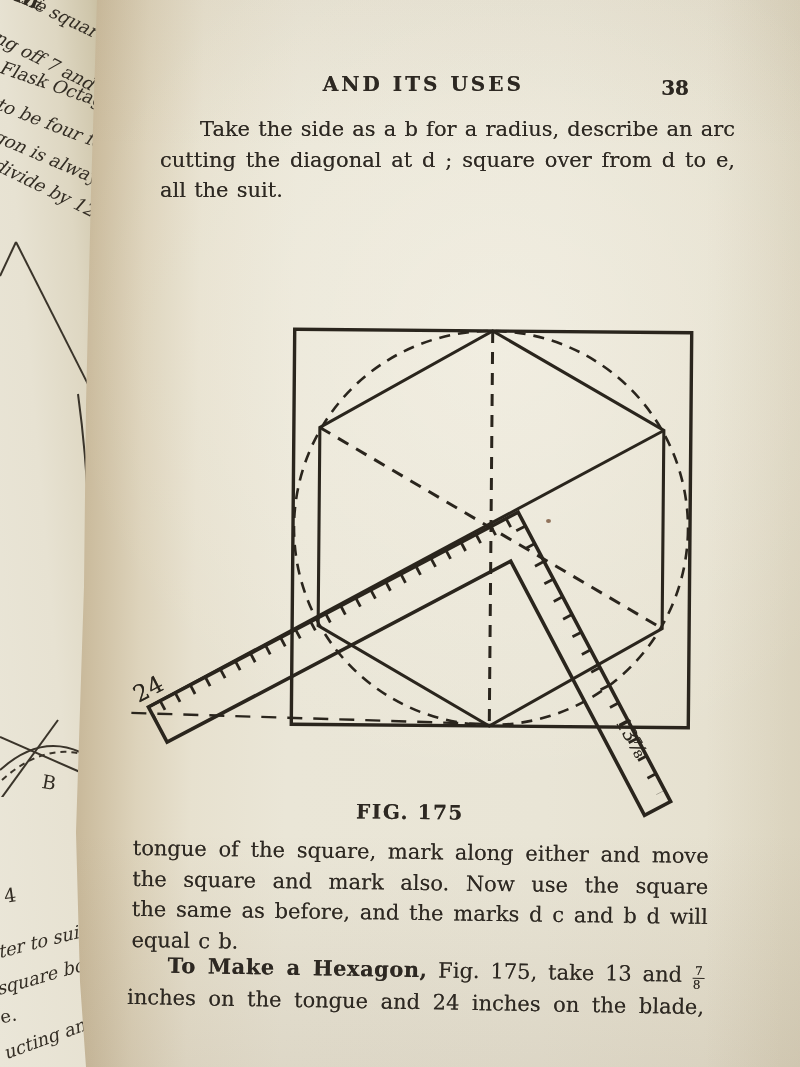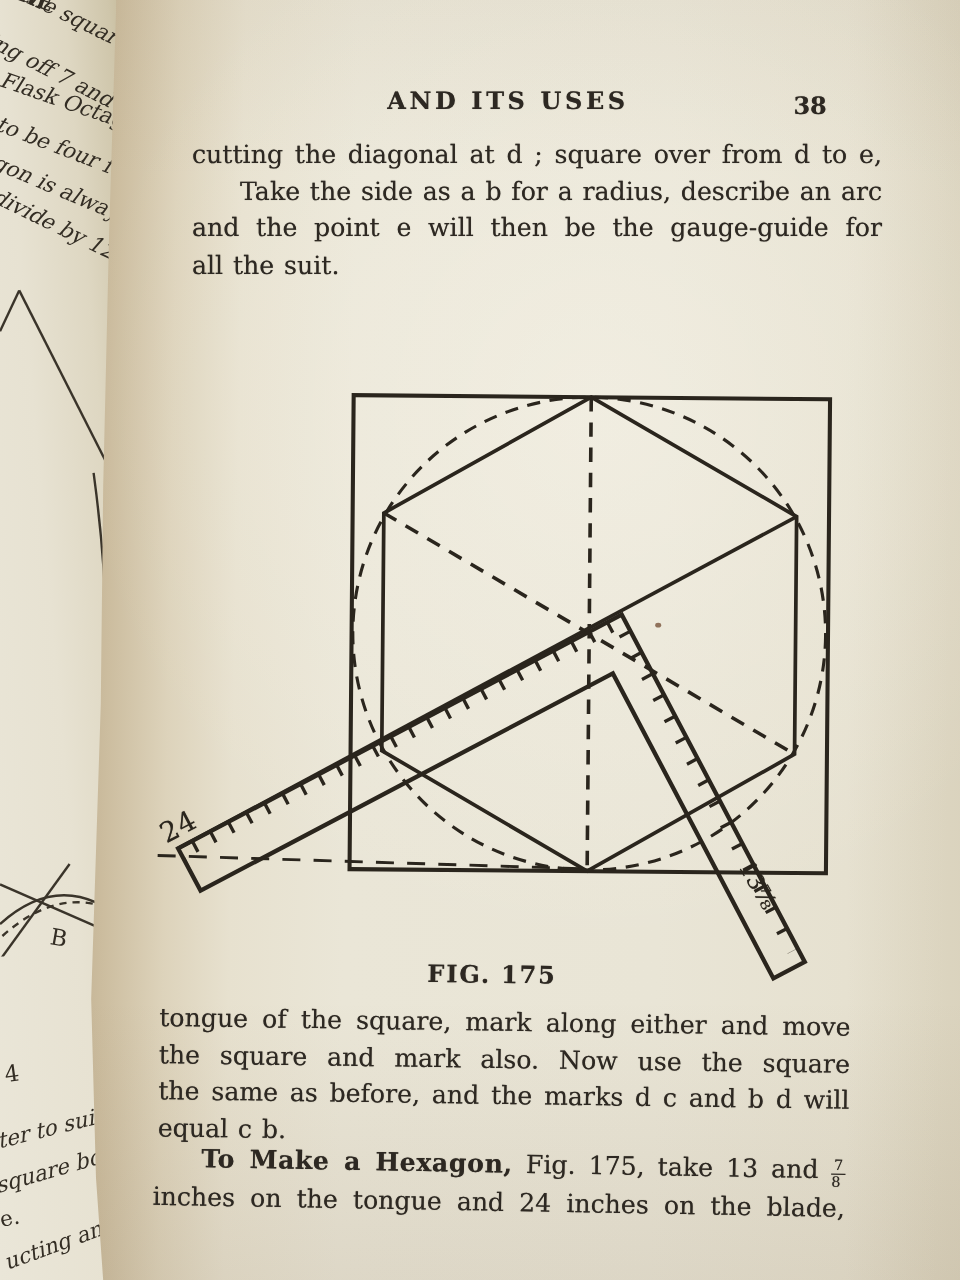--- a/index.html
+++ b/index.html
@@ -67,23 +67,22 @@
 
   <div class="main-page ink">
     <div class="sheen"></div>
 
     <div class="header">
       <span class="title">AND ITS USES</span>
       <span class="pageno">38</span>
     </div>
 
     <div class="para p1">
+      <span class="line indent">Take the side as a b for a radius, describe an arc</span>
       <span class="line">cutting the diagonal at d ; square over from d to e,</span>
-      <span class="line indent">Take the side as a b for a radius, describe an arc</span>
-      <span class="line">and the point e will then be the gauge-guide for</span>
       <span class="line short">all the suit.</span>
     </div>
 
 
     <svg class="fig-svg" width="620" height="500" viewBox="0 0 620 500">
       <g stroke="#2a251d" fill="none" stroke-linecap="butt" transform="rotate(0.5 371 203)">
         <rect x="173" y="6" width="397" height="395" stroke-width="3.4"></rect>
         <circle cx="371" cy="203" r="197" stroke-width="2.6" stroke-dasharray="11 8"></circle>
         <polygon points="371,6 543,104 543,302 371,401 199,302 199,104" stroke-width="3.1"></polygon>
         <line x1="371" y1="6" x2="371" y2="401" stroke-width="3" stroke-dasharray="12 9"></line>

